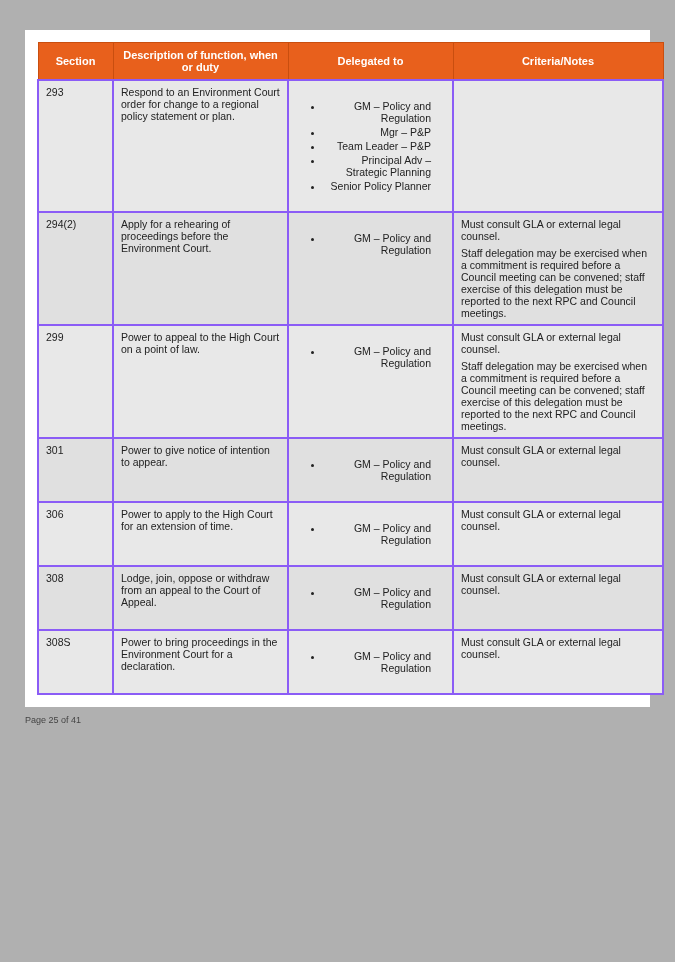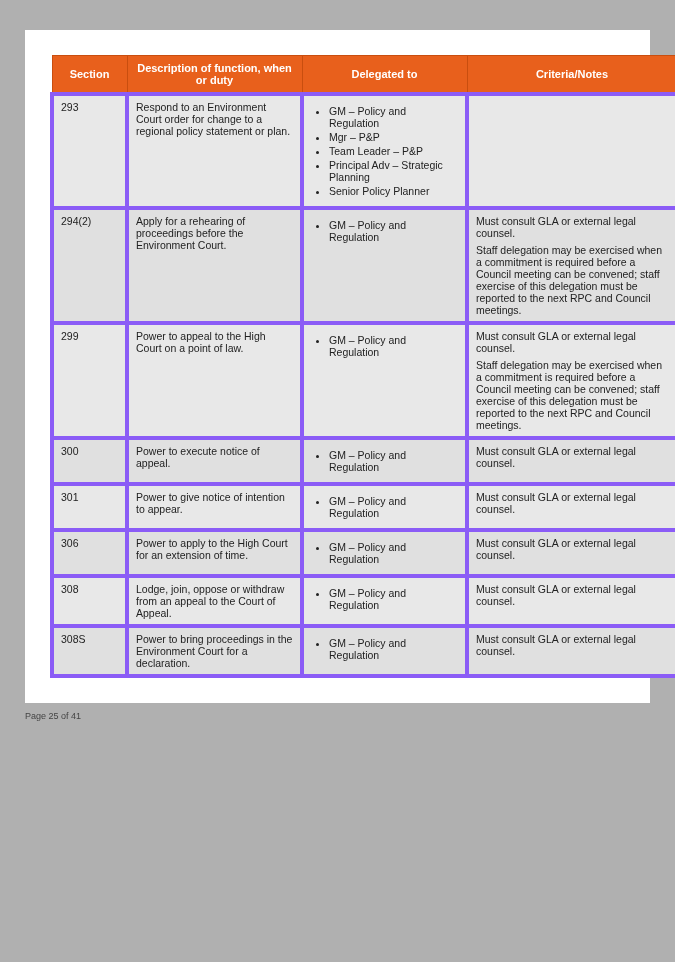--- a/index.html
+++ b/index.html
@@ -10,55 +10,56 @@
       font-family: Arial, sans-serif;
       font-size: 11px;
       display: flex;
       flex-direction: column;
       align-items: center;
       padding: 30px 25px 30px 25px;
     }
     .page {
       width: 625px;
       background: #fff;
-      padding: 25px;
+      padding: 12px;
     }
     table {
       width: 100%;
       border-collapse: collapse;
       table-layout: fixed;
     }
     colgroup col:nth-child(1) { width: 75px; }
     colgroup col:nth-child(2) { width: 175px; }
     colgroup col:nth-child(3) { width: 165px; }
     colgroup col:nth-child(4) { width: 210px; }
     thead tr th {
       background: #e8601c;
       color: #fff;
       font-weight: bold;
       font-size: 11px;
       padding: 6px 8px;
       border: 1px solid #c94e0f;
       vertical-align: middle;
     }
     tbody tr td {
-      border: 4px solid #8b5cf6;
+      border: 2px solid #8b5cf6;
       padding: 5px 7px;
       vertical-align: top;
       font-size: 10.5px;
       color: #222;
       background: #e8e8e8;
     }
     tbody tr:nth-child(even) td {
       background: #e0e0e0;
     }
     ul.delegated-list {
       list-style: disc;
       padding-left: 14px;
-      margin: 4px;
+      margin: 14px;
+      text-align: right;
     }
     ul.delegated-list li {
       margin-bottom: 2px;
     }
     .page-footer {
       width: 625px;
       text-align: left;
       font-size: 9px;
       color: #444;
       margin-top: 8px;
@@ -119,32 +120,20 @@
             <ul class="delegated-list">
               <li>GM – Policy and Regulation</li>
             </ul>
           </td>
           <td>
             <p>Must consult GLA or external legal counsel.</p>
             <p style="margin-top: 5px;">Staff delegation may be exercised when a commitment is required before a Council meeting can be convened; staff exercise of this delegation must be reported to the next RPC and Council meetings.</p>
           </td>
         </tr>
         <tr>
-          <td>300</td>
-          <td>Power to execute notice of appeal.</td>
-          <td>
-            <ul class="delegated-list">
-              <li>GM – Policy and Regulation</li>
-            </ul>
-          </td>
-          <td>
-            <p>Must consult GLA or external legal counsel.</p>
-          </td>
-        </tr>
-        <tr>
           <td>301</td>
           <td>Power to give notice of intention to appear.</td>
           <td>
             <ul class="delegated-list">
               <li>GM – Policy and Regulation</li>
             </ul>
           </td>
           <td>
             <p>Must consult GLA or external legal counsel.</p>
           </td>

